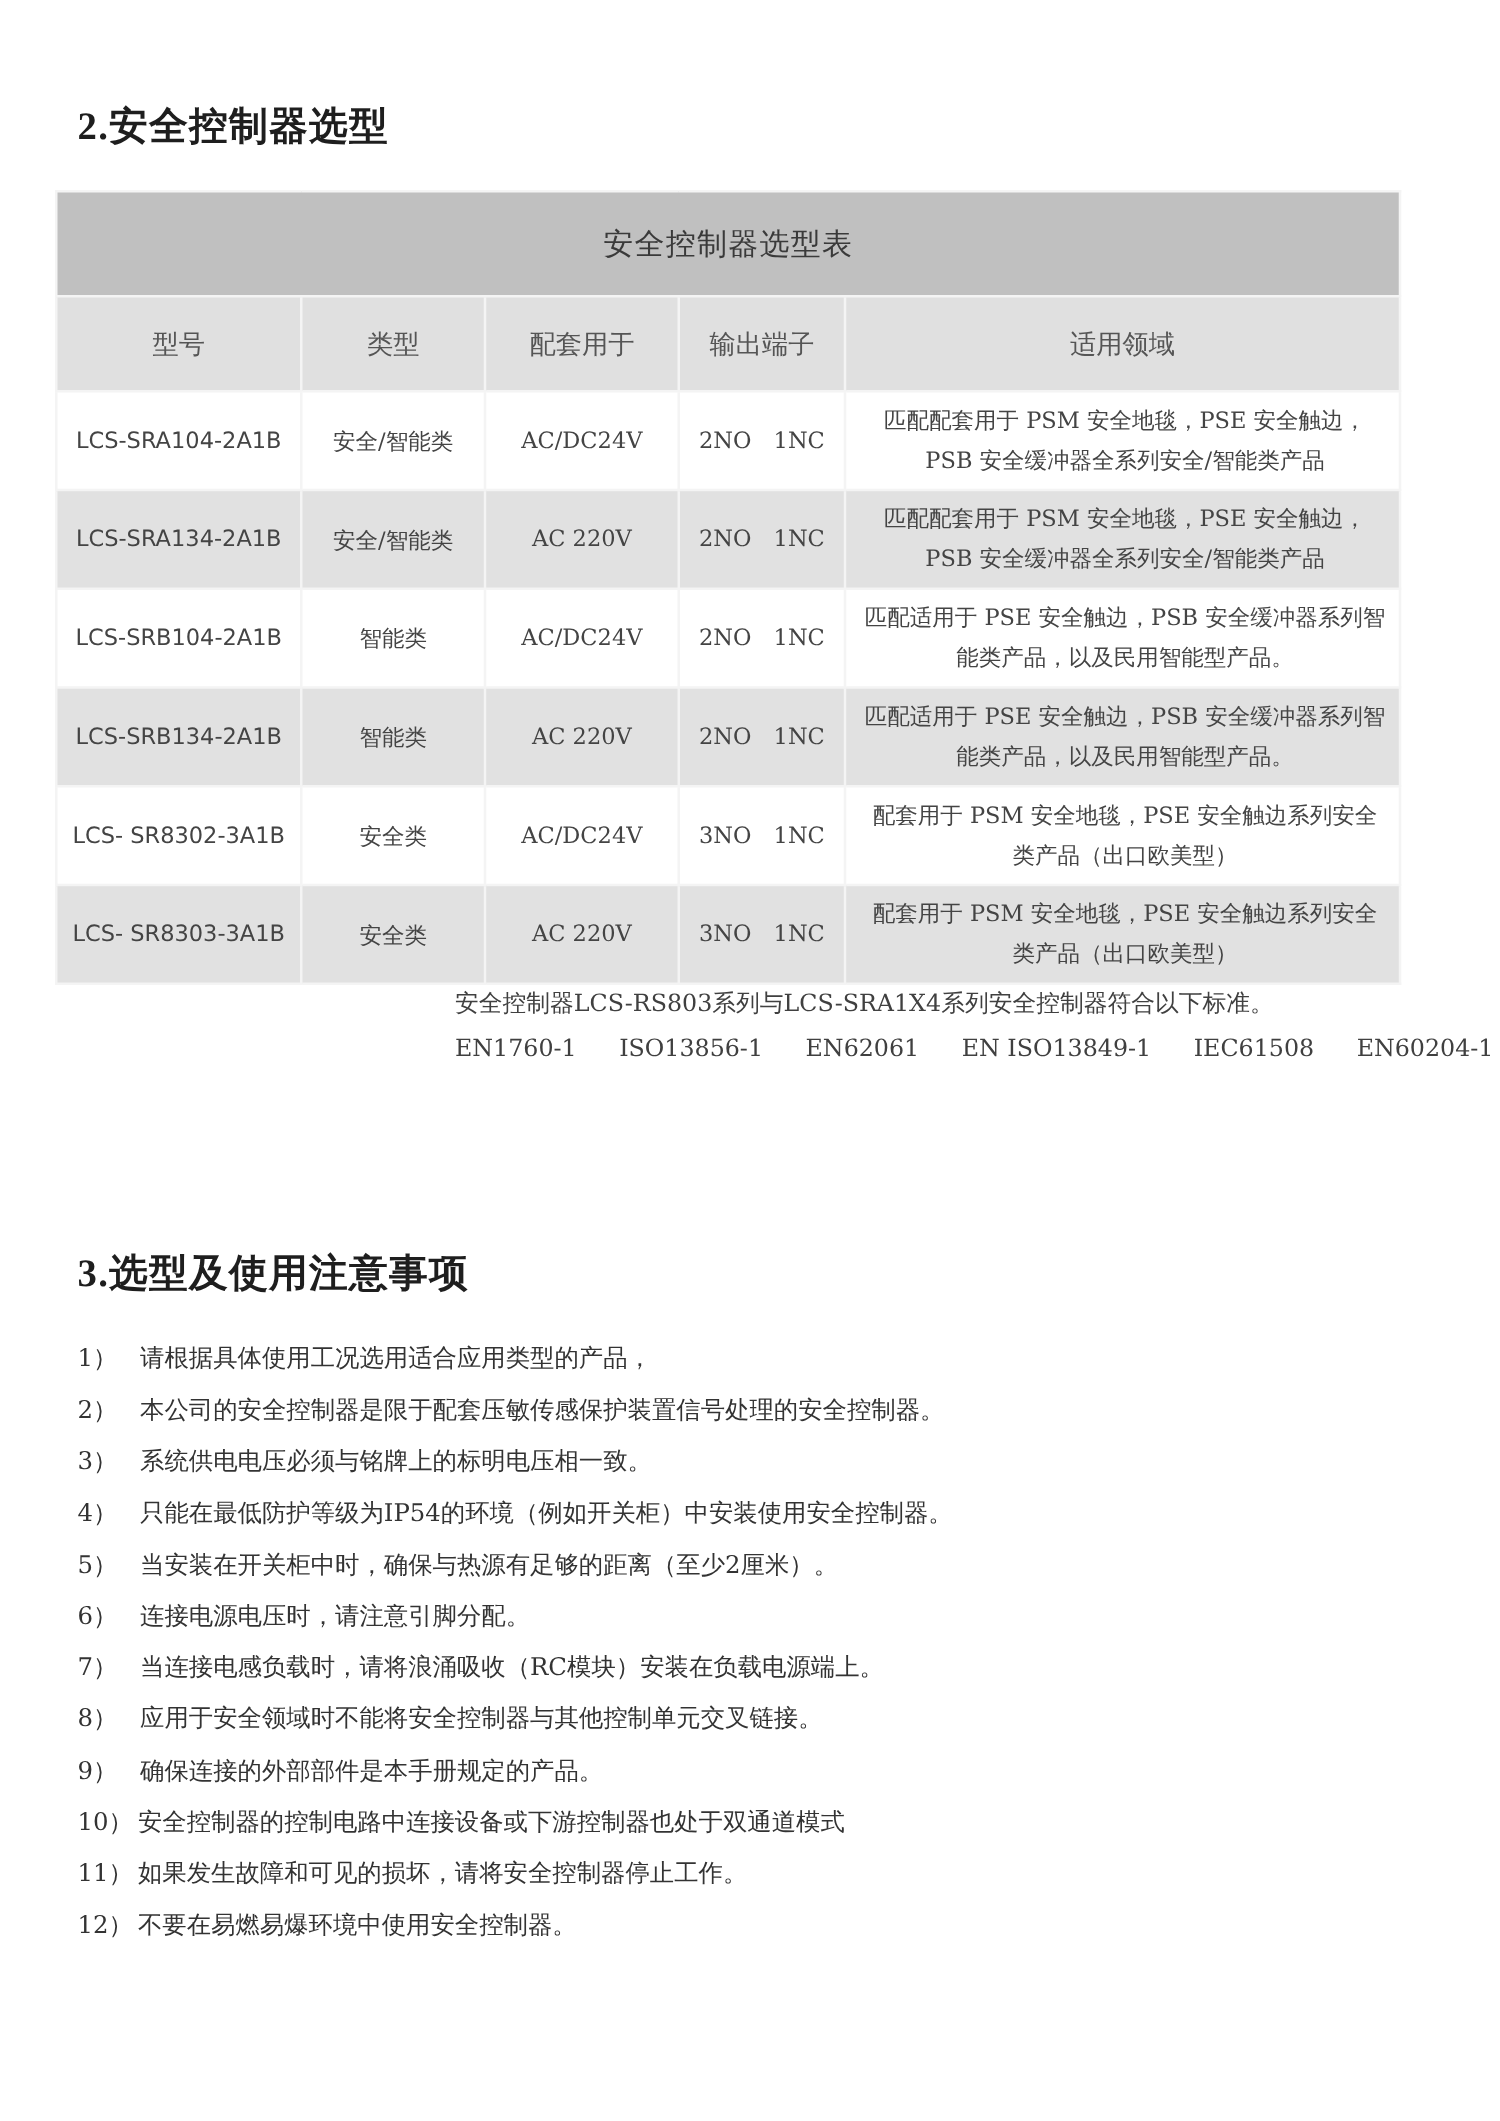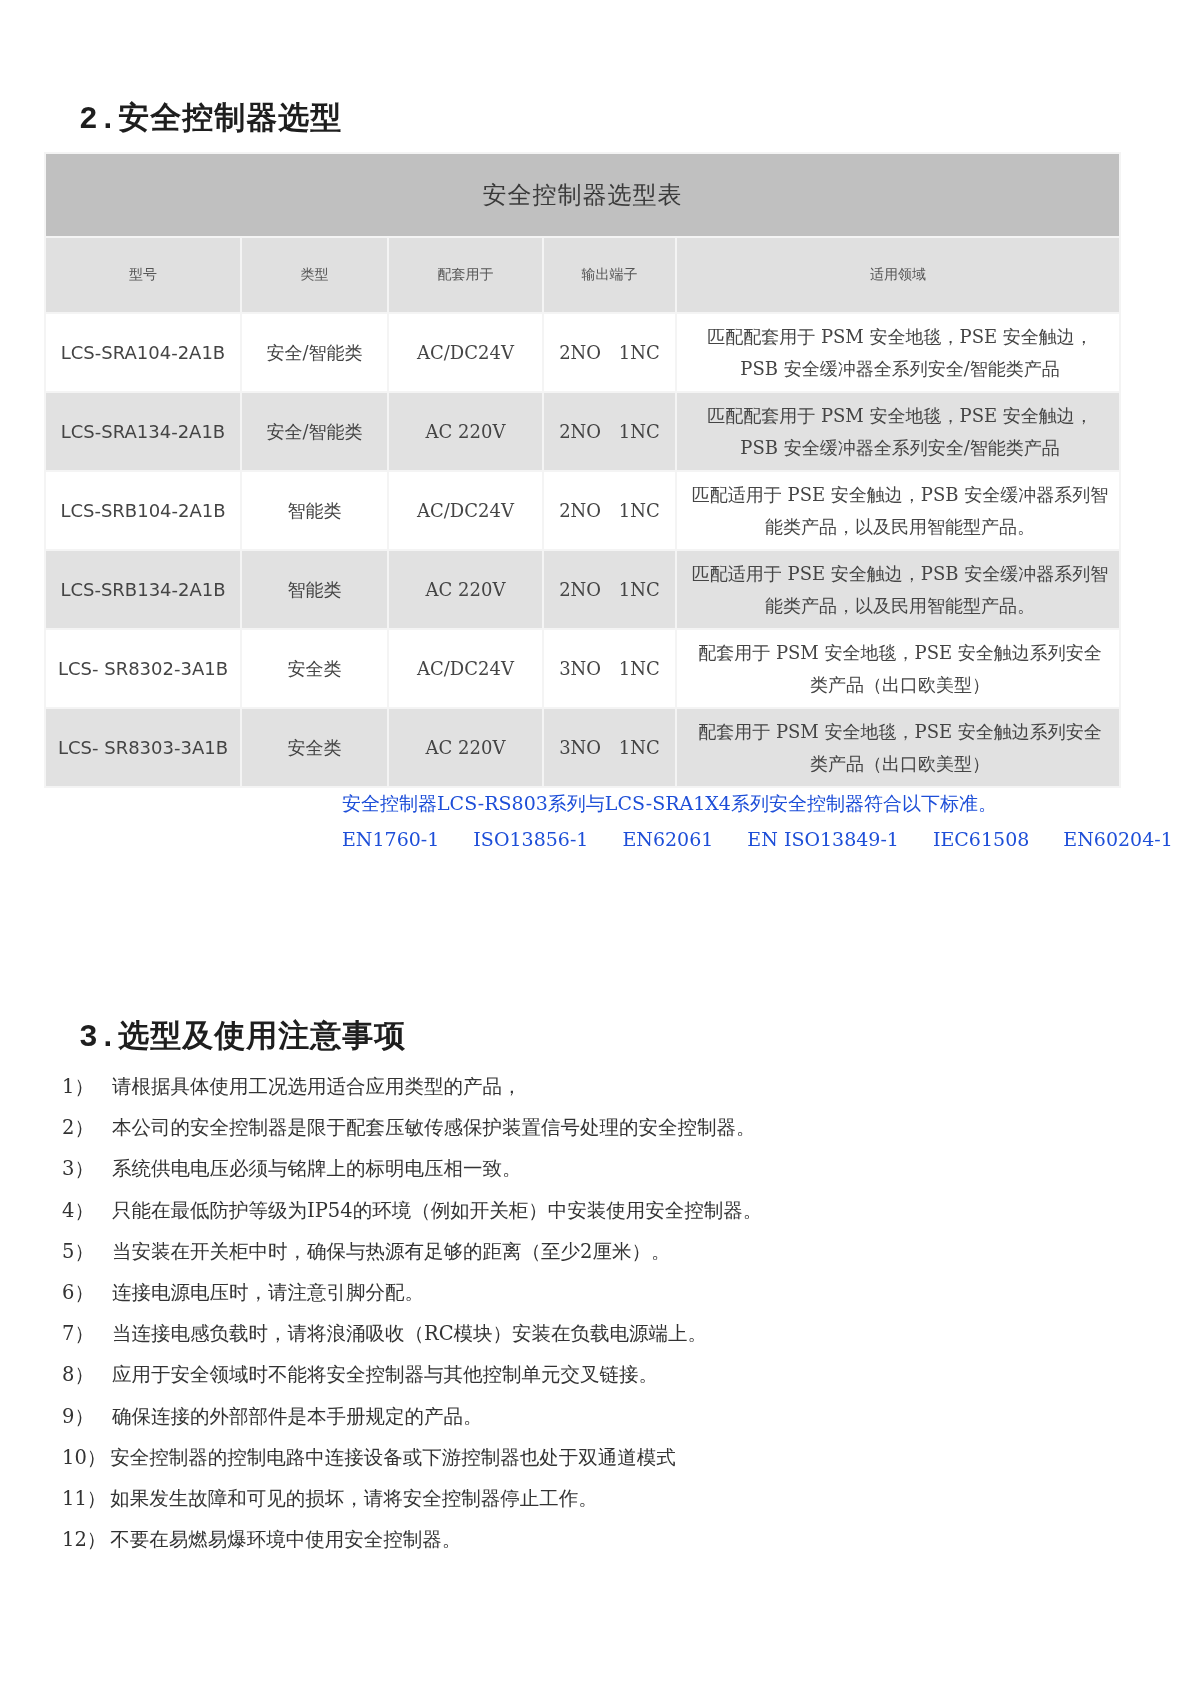--- a/index.html
+++ b/index.html
@@ -1,54 +1,54 @@
 <!DOCTYPE html>
 <html><head>
   <meta charset="utf-8">
   <style>
     html, body { margin: 0; padding: 0; background: #ffffff; }
     body { width: 1200px; height: 1697px; position: relative; overflow: hidden; color: #333; }
     .h2 {
       position: absolute; left: 62px;
-      font-family: Liberation Mono, monospace; font-weight: bold;
-      font-size: 31px; color: #1e1e1e; letter-spacing: 1px; margin: 17px;
+      font-family: Liberation Serif, serif; font-weight: bold;
+      font-size: 31px; color: #1e1e1e; letter-spacing: 1px; margin: 0;
     }
     #sec2-title { top: 80px; }
     #sec3-title { top: 998px; }
 
     .tbl {
       position: absolute; left: 44px; top: 152px; width: 1075px;
       border-collapse: collapse; table-layout: fixed;
       font-family: "DejaVu Serif", serif;
     }
     .tbl td, .tbl th { border: 2px solid #f4f4f4; padding: 0; }
     .tbl .title-row th {
       background: #c0c0c0; height: 82px; font-weight: normal;
       font-family: "DejaVu Sans", sans-serif; font-size: 24px; color: #3a3a3a;
       letter-spacing: 1px;
     }
     .tbl .head-row th {
       background: #e0e0e0; height: 74px; font-weight: normal;
-      font-size: 14px; color: #555; text-align: center;
+      font-size: 21px; color: #555; text-align: center;
     }
     .tbl tr.data td { height: 73px; font-size: 18px; color: #444; text-align: center; vertical-align: middle; }
     .tbl tr.data.odd td { background: #ffffff; }
     .tbl tr.data.even td { background: #e1e1e1; }
     .tbl td.model { font-family: "DejaVu Sans", sans-serif; font-size: 17px; color: #2f2f2f; }
     .tbl td.type { font-size: 20px; color: #555; }
     .tbl td.volt { font-size: 18px; color: #555; }
     .tbl td.out { font-size: 18px; color: #555; word-spacing: 12px; }
     .tbl td.field {
       text-align: left; padding: 2px 10px 2px 14px;
       font-size: 18px; line-height: 32px; color: #3c3c3c;
     }
 
     .std-note {
-      position: absolute; left: 342px; top: 785px; width: 780px;
-      font-family: "DejaVu Serif", serif; font-size: 19px; color: #1d4ed8; line-height: 36px;
+      position: absolute; left: 364px; top: 785px; width: 780px;
+      font-family: "DejaVu Serif", serif; font-size: 19px; color: #404040; line-height: 36px;
     }
     .std-list { display: flex; gap: 34px; white-space: nowrap; }
 
     .notes { position: absolute; left: 62px; top: 1066px; width: 1000px; margin: 0; padding: 0; list-style: none; }
     .notes li {
       font-family: "DejaVu Serif", serif; font-size: 19.5px; color: #333;
       height: 41.2px; line-height: 41.2px; white-space: nowrap; display: flex;
     }
     .notes li .num { display: inline-block; min-width: 50px; }
     .notes li.wide .num { min-width: 0; margin-right: 4px; }

